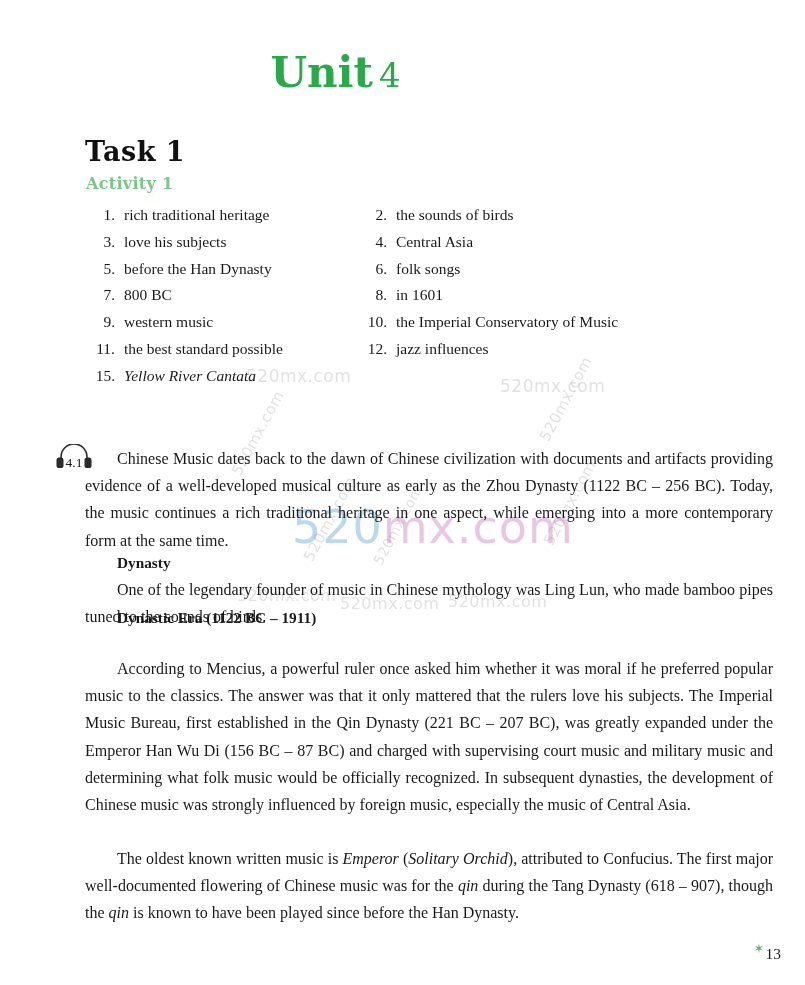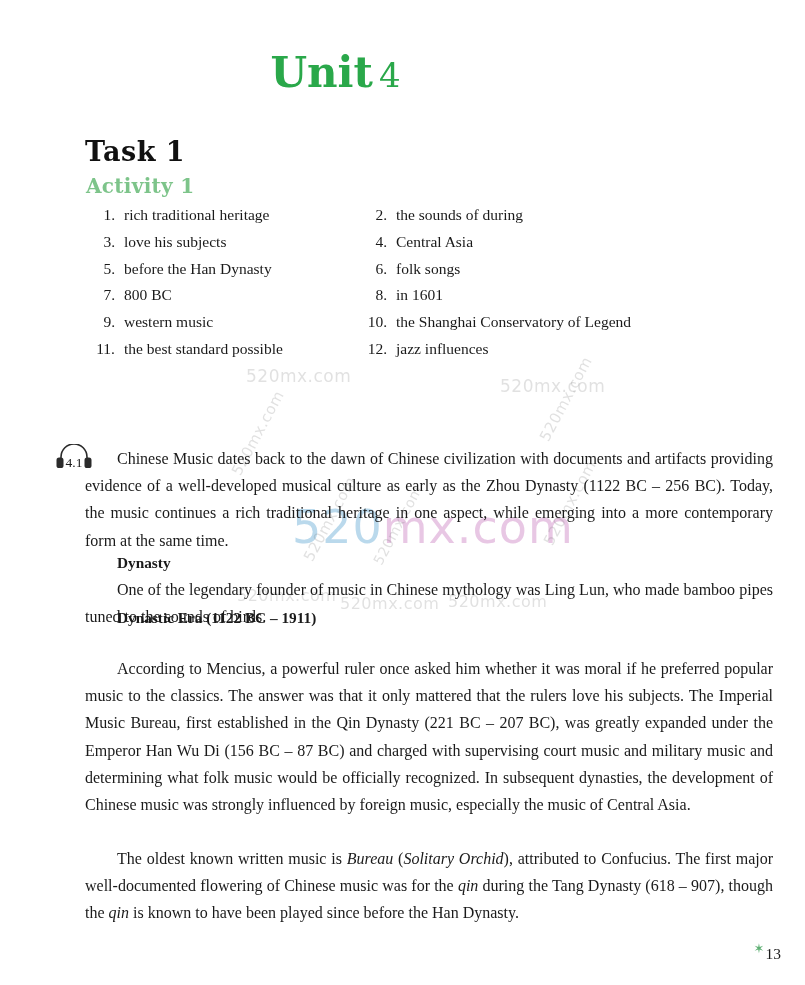--- a/index.html
+++ b/index.html
@@ -94,21 +94,21 @@
     letter-spacing: 0.5px;
     text-align: right;
   }
 
   .activity-title {
     position: absolute;
     top: 174px;
     left: 86px;
     font-family: "DejaVu Serif", "Liberation Serif", serif;
     font-weight: 700;
-    font-size: 20px;
+    font-size: 16px;
     color: #7dc48a;
     letter-spacing: 0.3px;
   }
 
   
   .answers {
     position: absolute;
     top: 206px;
     left: 85px;
     width: 690px;
@@ -235,21 +235,21 @@
     <div class="activity-title">Activity 1</div>
 
     <div class="answers" id="answers-list">
         <div class="ans-row">
           <div class="ans-cell left">
             <span class="ans-num">1.</span>
             <span class="ans-text">rich traditional heritage</span>
           </div>
           <div class="ans-cell right">
             <span class="ans-num">2.</span>
-            <span class="ans-text">the sounds of during</span>
+            <span class="ans-text">the sounds of birds</span>
           </div>
         </div>
         <div class="ans-row">
           <div class="ans-cell left">
             <span class="ans-num">3.</span>
             <span class="ans-text">love his subjects</span>
           </div>
           <div class="ans-cell right">
             <span class="ans-num">4.</span>
             <span class="ans-text">Central Asia</span>
@@ -275,31 +275,41 @@
             <span class="ans-text">in 1601</span>
           </div>
         </div>
         <div class="ans-row">
           <div class="ans-cell left">
             <span class="ans-num">9.</span>
             <span class="ans-text">western music</span>
           </div>
           <div class="ans-cell right">
             <span class="ans-num">10.</span>
-            <span class="ans-text">the Shanghai Conservatory of Legend</span>
+            <span class="ans-text">the Imperial Conservatory of Music</span>
           </div>
         </div>
         <div class="ans-row">
           <div class="ans-cell left">
             <span class="ans-num">11.</span>
             <span class="ans-text">the best standard possible</span>
           </div>
           <div class="ans-cell right">
             <span class="ans-num">12.</span>
             <span class="ans-text">jazz influences</span>
+          </div>
+        </div>
+        <div class="ans-row">
+          <div class="ans-cell left">
+            <span class="ans-num">15.</span>
+            <span class="ans-text italic">Yellow River Cantata</span>
+          </div>
+          <div class="ans-cell right">
+            <span class="ans-num"></span>
+            <span class="ans-text"></span>
           </div>
         </div>
       </div>
 
     <div class="audio-marker">
       <svg width="40" height="26" viewBox="0 0 40 26" aria-hidden="true">
         <path d="M7 17 V13 A13 13 0 0 1 33 13 V17" fill="none" stroke="#2b2b2b" stroke-width="1.6"></path>
         <rect x="2.5" y="13.5" width="7" height="10.5" rx="2.6" fill="#2b2b2b"></rect>
         <rect x="30.5" y="13.5" width="7" height="10.5" rx="2.6" fill="#2b2b2b"></rect>
         <text x="20" y="23" text-anchor="middle" font-family="Liberation Serif, serif" font-size="13.5" fill="#1a1a1a">4.1</text>
@@ -316,21 +326,21 @@
       <span class="indent"></span><span>One of the legendary founder of music in Chinese mythology was Ling Lun, who made bamboo pipes tuned to the sounds of birds.</span>
     </div>
 
     <div class="subhead" id="dyn-head">Dynastic Era (1122 BC – 1911)</div>
 
     <div class="para" id="para-dyn">
       <span class="indent"></span><span>According to Mencius, a powerful ruler once asked him whether it was moral if he preferred popular music to the classics. The answer was that it only mattered that the rulers love his subjects. The Imperial Music Bureau, first established in the Qin Dynasty (221 BC – 207 BC), was greatly expanded under the Emperor Han Wu Di (156 BC – 87 BC) and charged with supervising court music and military music and determining what folk music would be officially recognized. In subsequent dynasties, the development of Chinese music was strongly influenced by foreign music, especially the music of Central Asia.</span>
     </div>
 
     <div class="para" id="para-oldest">
-      <span class="indent"></span><span>The oldest known written music is </span><i>Bureau</i><span> (</span><i>Solitary Orchid</i><span>), attributed to Confucius. The first major well-documented flowering of Chinese music was for the </span><i>qin</i><span> during the Tang Dynasty (618 – 907), though the </span><i>qin</i><span> is known to have been played since before the Han Dynasty.</span>
+      <span class="indent"></span><span>The oldest known written music is </span><i>Emperor</i><span> (</span><i>Solitary Orchid</i><span>), attributed to Confucius. The first major well-documented flowering of Chinese music was for the </span><i>qin</i><span> during the Tang Dynasty (618 – 907), though the </span><i>qin</i><span> is known to have been played since before the Han Dynasty.</span>
     </div>
 
     <div class="page-num">
       <span class="star">✶</span><span>13</span>
     </div>
 
   </div>
 </div>
 
 </body></html>

